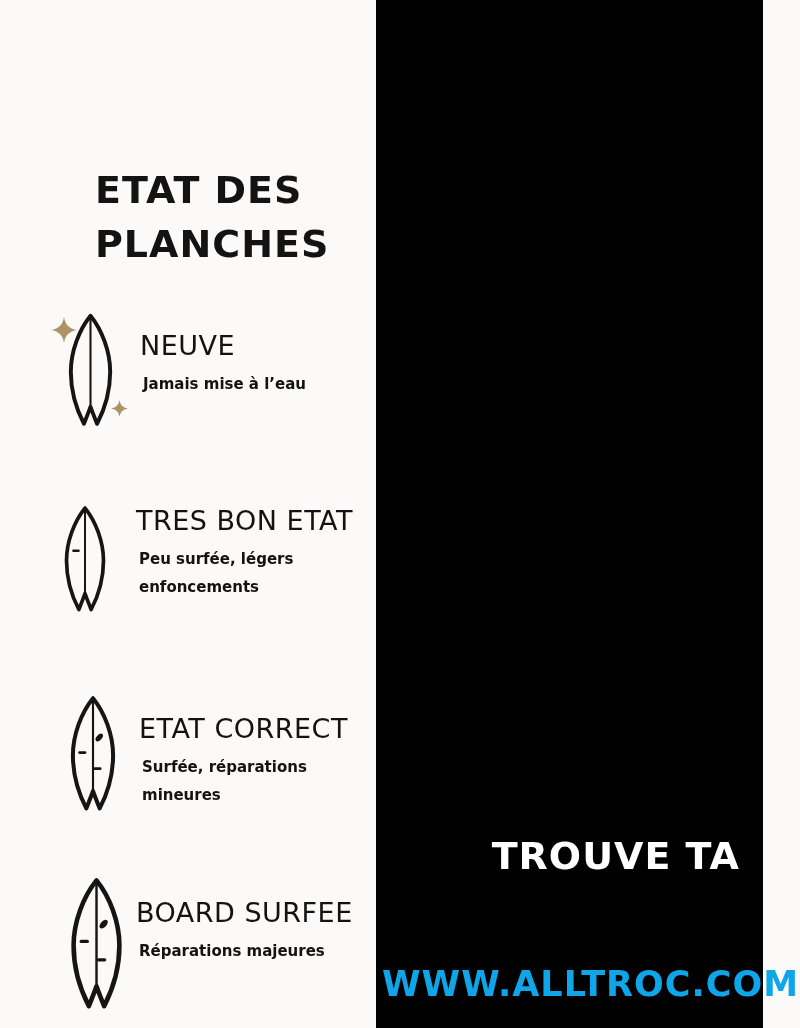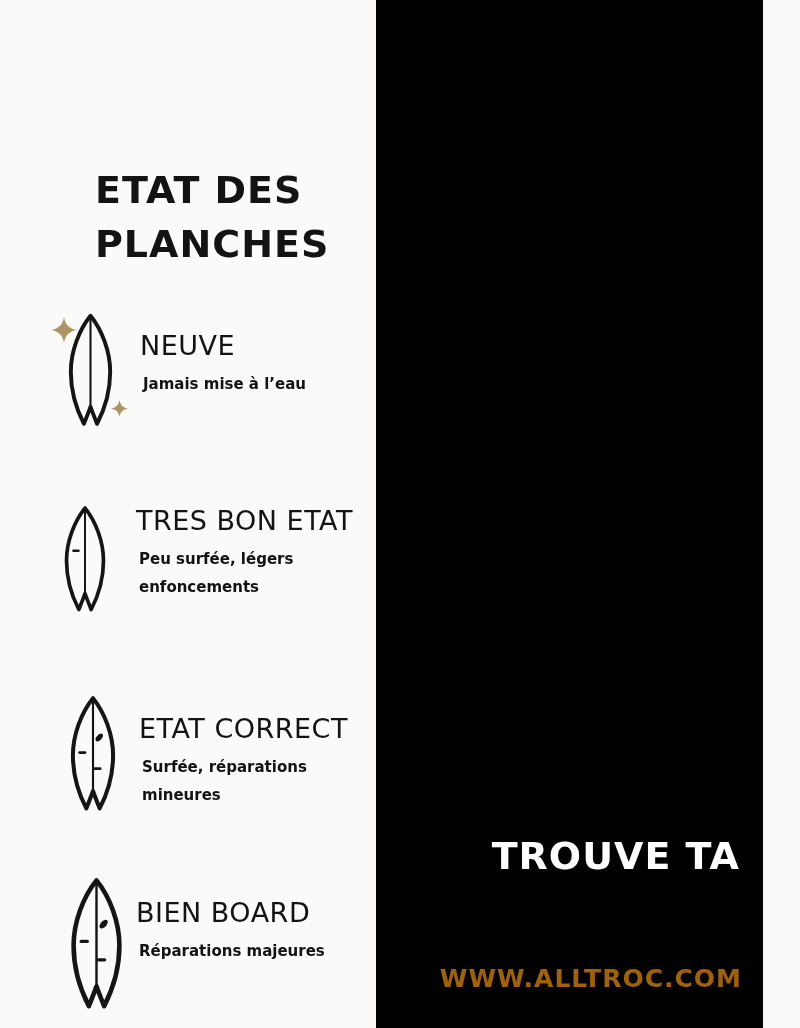--- a/index.html
+++ b/index.html
@@ -29,22 +29,22 @@
     margin:8px 0 0 3px; font-size:15px; line-height:28px; font-weight:bold;
     white-space:pre-line; color:#131313;
   }
   .tagline {
     position:absolute; right:23px; top:828px; width:350px;
     text-align:right; color:#fff; font-weight:bold;
     font-size:38px; line-height:57px; letter-spacing:1px;
   }
   .website {
     position:absolute; right:21px; top:964px; width:360px;
-    text-align:right; color:#a16207; font-weight:bold;
-    font-size:25px; letter-spacing:1px;
+    text-align:right; color:#0ea5e9; font-weight:bold;
+    font-size:35px; letter-spacing:1px;
   }
 </style>
 </head>
 <body>
 
 <svg width="0" height="0" style="position:absolute" aria-hidden="true">
   <defs>
     <g id="board-outline">
       <path d="M28 3 C 15 19, 5.5 44, 5.5 67 C 5.5 91, 13 112, 20.5 126.5
                C 23.5 119, 26.5 111.5, 28 107
@@ -105,21 +105,21 @@
 
 <div class="icon-wrap" style="left:68px; top:877px; width:57px; height:133px;">
   <svg class="board" viewBox="0 0 56 130">
     <use href="#board-outline"></use>
     <ellipse cx="35" cy="46" rx="5.2" ry="2.9" fill="#151515" transform="rotate(-48 35 46)"></ellipse>
     <line x1="13" y1="63" x2="19" y2="63" stroke="#151515" stroke-width="3.2" stroke-linecap="round"></line>
     <line x1="30" y1="81" x2="36" y2="81" stroke="#151515" stroke-width="3.2" stroke-linecap="round"></line>
   </svg>
 </div>
 <div class="textblock" style="left:136px; top:897px;">
-  <h2 class="cond-name">BIEN BOARD</h2>
+  <h2 class="cond-name">BOARD SURFEE</h2>
   <p class="cond-desc">Réparations majeures</p>
 </div>
 
 <div class="panel">
   <div class="tagline">
     <div>TROUVE TA</div>
   </div>
   <div class="website">WWW.ALLTROC.COM</div>
 </div>
 

